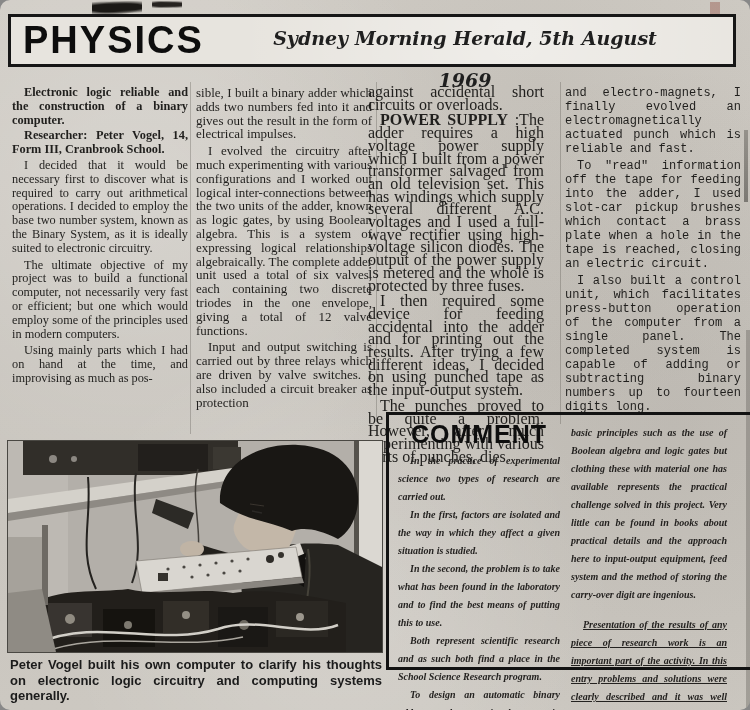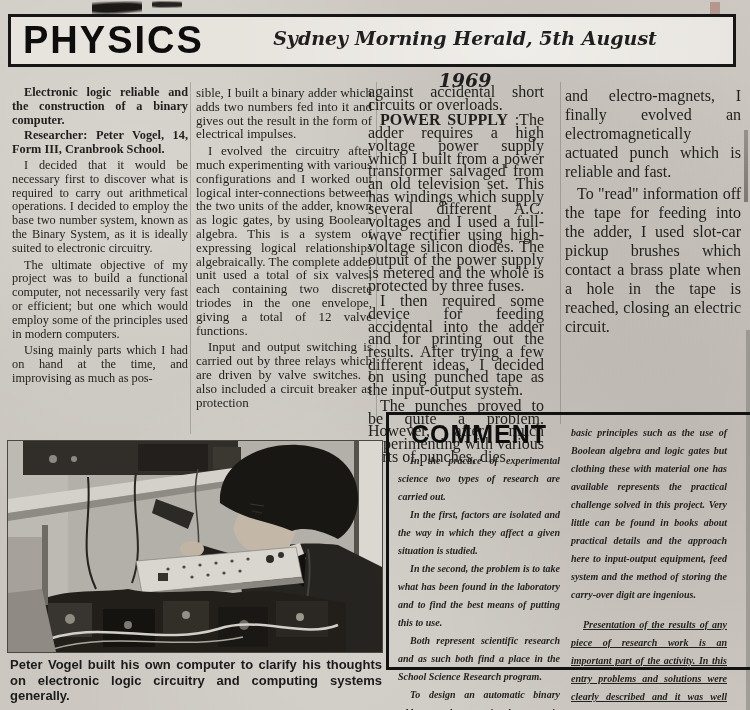--- a/index.html
+++ b/index.html
@@ -5,21 +5,21 @@
   html,body{margin:0;padding:0;background:#888;}
   .page{
     position:relative;width:750px;height:710px;overflow:hidden;
     background:#cbc7c0;
     background-image:
       radial-gradient(circle at 18% 28%, rgba(255,255,255,.22), rgba(255,255,255,0) 42%),
       radial-gradient(circle at 72% 12%, rgba(120,114,106,.10), rgba(120,114,106,0) 40%),
       radial-gradient(circle at 45% 85%, rgba(255,255,255,.18), rgba(255,255,255,0) 38%),
       radial-gradient(circle at 90% 60%, rgba(110,104,98,.12), rgba(110,104,98,0) 45%),
       linear-gradient(180deg,#d0ccc5 0%,#c8c4bd 50%,#ccc8c1 100%);
-    font-family:"Liberation Serif", serif;color:#201f1d;
+    font-family:"Liberation Serif", serif;color:#201f1d;border-radius:10px;
   }
   
   .smudge{position:absolute;}
   .smudge-a{left:92px;top:1px;width:50px;height:13px;
     background:radial-gradient(ellipse at 30% 55%, #1b1916 0 36%, rgba(27,25,22,0) 70%),
                radial-gradient(ellipse at 72% 45%, #1b1916 0 30%, rgba(27,25,22,0) 64%);}
   .smudge-b{left:152px;top:0;width:30px;height:9px;
     background:radial-gradient(ellipse at 30% 50%, #262320 0 30%, rgba(38,35,32,0) 62%),
                radial-gradient(ellipse at 75% 50%, #262320 0 26%, rgba(38,35,32,0) 58%);}
   .smudge-c{left:710px;top:2px;width:10px;height:40px;
@@ -37,21 +37,21 @@
     font-family:"Liberation Sans",sans-serif;font-weight:bold;font-size:38px;
     letter-spacing:2px;color:#0d0d0d;}
   .source{position:absolute;left:254px;top:0;width:400px;line-height:42px;text-align:center;
     font-family:"DejaVu Serif",serif;font-style:italic;font-weight:bold;font-size:19px;color:#1f1f1f;}
 
   
   .col{position:absolute;top:86px;width:176px;text-align:justify;}
   .c1{left:12px;font-size:12.3px;line-height:13.8px;}
   .c2{left:196px;font-size:13px;line-height:13.8px;}
   .c3{left:368px;font-size:16px;line-height:12.7px;}
-  .c4{left:565px;font-size:16px;line-height:19px;}
+  .c4{left:565px;font-size:12px;line-height:14px;font-family:Liberation Mono, monospace;}
   .col p{margin:0 0 3px;text-indent:12px;}
   .col p.noindent{text-indent:0;}
   .col p.lede{font-weight:bold;margin-bottom:2px;}
   .col b.lead{font-weight:bold;}
   .colrule{position:absolute;top:82px;width:1px;background:rgba(80,75,70,.30);}
   .r1{left:190px;height:352px;}
   .r2{left:376px;height:340px;}
   .r3{left:560px;height:342px;}
 
   
@@ -111,20 +111,21 @@
   <div class="col c3">
     <p class="noindent">against accidental short circuits or overloads.</p>
     <p><b class="lead">POWER SUPPLY</b><span> :The adder requires a high voltage power supply which I built from a power transformer salvaged from an old television set. This has windings which supply several different A.C. voltages and I used a full-wave rectifier using high-voltage silicon diodes. The output of the power supply is metered and the whole is protected by three fuses.</span></p>
     <p>I then required some device for feeding accidental into the adder and for printing out the results. After trying a few different ideas, I decided on using punched tape as the input-output system.</p>
     <p>The punches proved to be quite a problem. However, after much experimenting with various sorts of punches, dies</p>
   </div>
 
   <div class="col c4">
     <p class="noindent">and electro-magnets, I finally evolved an electromagnetically actuated punch which is reliable and fast.</p>
     <p>To "read" information off the tape for feeding into the adder, I used slot-car pickup brushes which contact a brass plate when a hole in the tape is reached, closing an electric circuit.</p>
+    <p>I also built a control unit, which facilitates press-button operation of the computer from a single panel. The completed system is capable of adding or subtracting binary numbers up to fourteen digits long.</p>
   </div>
 
   <figure class="photo">
     <svg width="374" height="211" viewBox="0 0 374 211" role="img">
 
       <rect x="0" y="0" width="374" height="211" fill="#b3afa9"></rect>
       <rect x="0" y="0" width="60" height="160" fill="#bdb9b3"></rect>
       <rect x="346" y="0" width="5" height="211" fill="#55524c"></rect>
       <rect x="351" y="0" width="23" height="211" fill="#dbd8d2"></rect>
 

